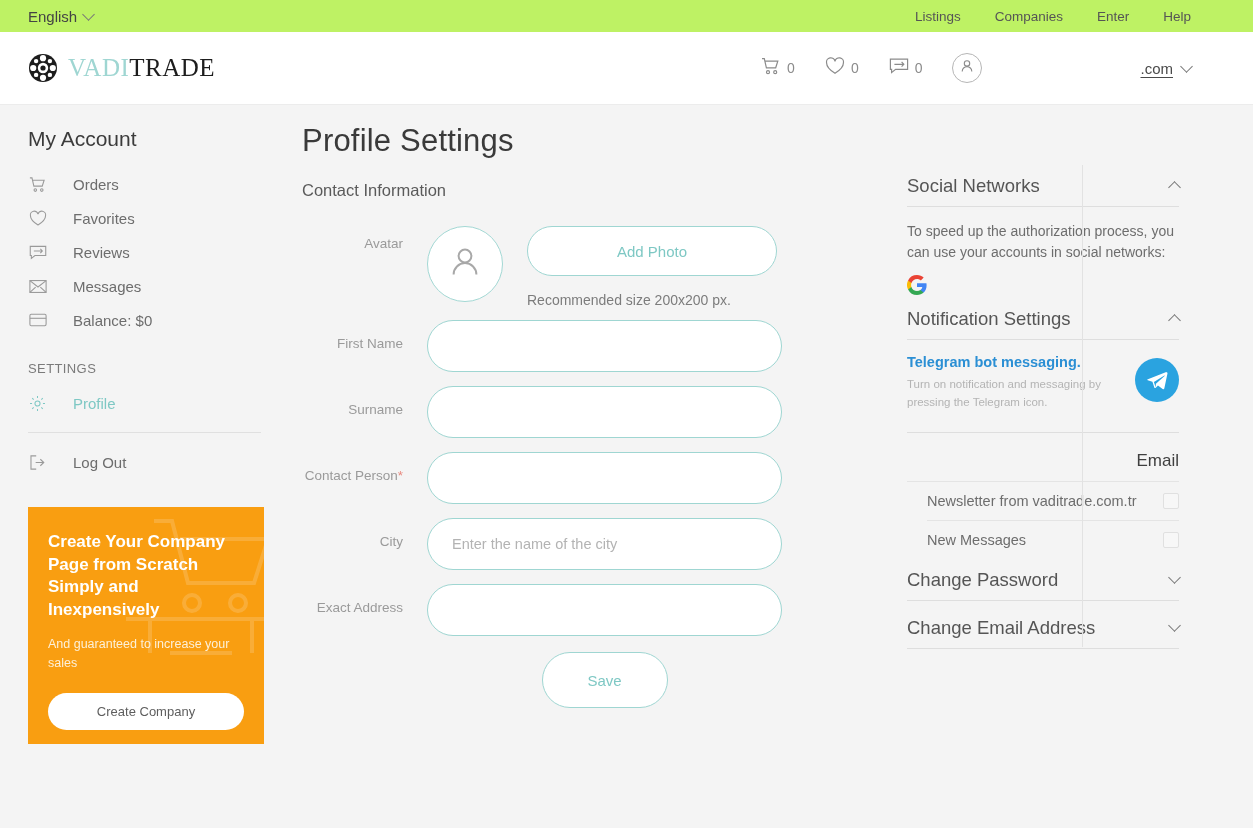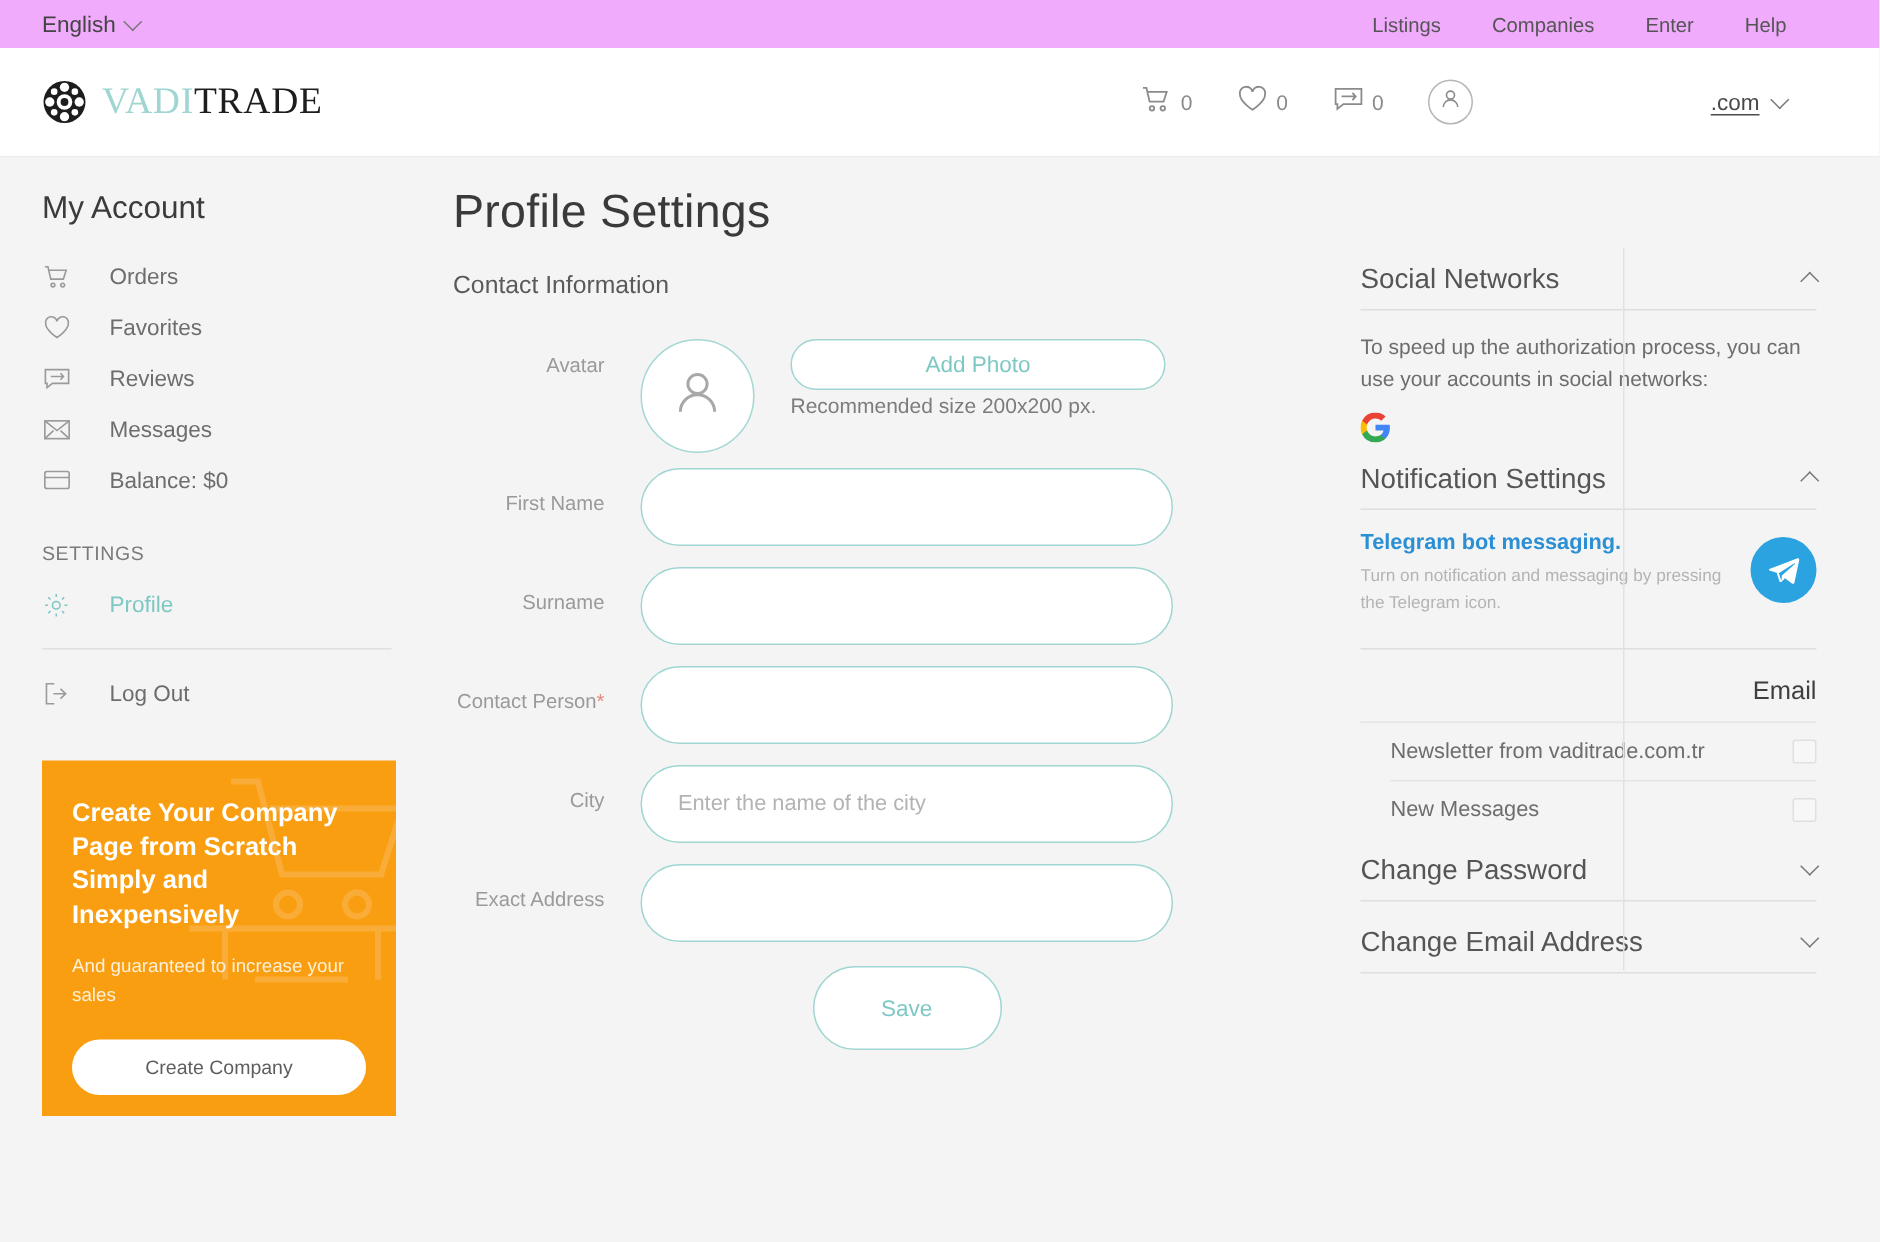--- a/index.html
+++ b/index.html
@@ -7,21 +7,21 @@
     width: 1253px; height: 828px;
     background: #f4f4f4;
     font-family: "Liberation Sans", sans-serif;
     color: #4a4a4a;
     overflow: hidden;
   }
 
   
   .topbar {
     height: 32px;
-    background: #f0abfc;
+    background: #bef264;
     display: flex;
     align-items: center;
     padding: 0 62px 0 28px;
     font-size: 14px;
     color: #555;
   }
   .lang { display: flex; align-items: center; gap: 7px; cursor: pointer; }
   .lang-label { font-size: 15px; color: #444; }
   .chev {
     width: 9px; height: 9px;
@@ -150,43 +150,43 @@
   }
   .avatar-circle {
     width: 76px; height: 76px; border-radius: 50%;
     border: 1px solid #a3d8d4; background: #fff;
     display: flex; align-items: center; justify-content: center;
     flex-shrink: 0;
     cursor: pointer;
   }
   .photo-col { margin-left: 24px; }
   .add-photo {
-    width: 250px; height: 34px; border-radius: 25px;
+    width: 250px; height: 50px; border-radius: 25px;
     border: 1px solid #9fd6d2; background: #fff;
     display: flex; align-items: center; justify-content: center;
     color: #7ec8c4; font-size: 15px; cursor: pointer;
   }
-  .rec-text { font-size: 14px; color: #7c7c7c; margin-top: 0; width: 210px; line-height: 1.45;}
+  .rec-text { font-size: 14px; color: #7c7c7c; margin-top: 14px; width: 210px; line-height: 1.45;}
 
   .save-wrap { margin-left: 125px; width: 355px; display: flex; justify-content: center; margin-top: 16px;}
   .save-btn {
     width: 126px; height: 56px; border-radius: 28px;
     border: 1px solid #9fd6d2; background: #fff;
     color: #7ec8c4; font-size: 15px; cursor: pointer;
     font-family: "Liberation Sans", sans-serif;
   }
 
   
   .vdivider {
     position: absolute; left: 802px; top: 60px;
     width: 1px; height: 482px; background: #e2e2e2;
   }
 
   
-  .rightpanel { width: 368px; padding: 70px 42px 0 22px; flex-shrink: 0; }
+  .rightpanel { width: 368px; padding: 70px 74px 0 22px; flex-shrink: 0; }
   .acc-head {
     display: flex; align-items: center; justify-content: space-between;
     padding-bottom: 9px; border-bottom: 1px solid #dedede;
     cursor: pointer;
   }
   .acc-title { font-size: 18.5px; color: #555; font-weight: 400; }
   .acc-body { padding-top: 14px; }
   .acc-text { font-size: 14px; color: #6d6d6d; line-height: 1.5; }
   .google-g { margin-top: 12px; cursor: pointer; width: 20px; height: 20px;}
 

